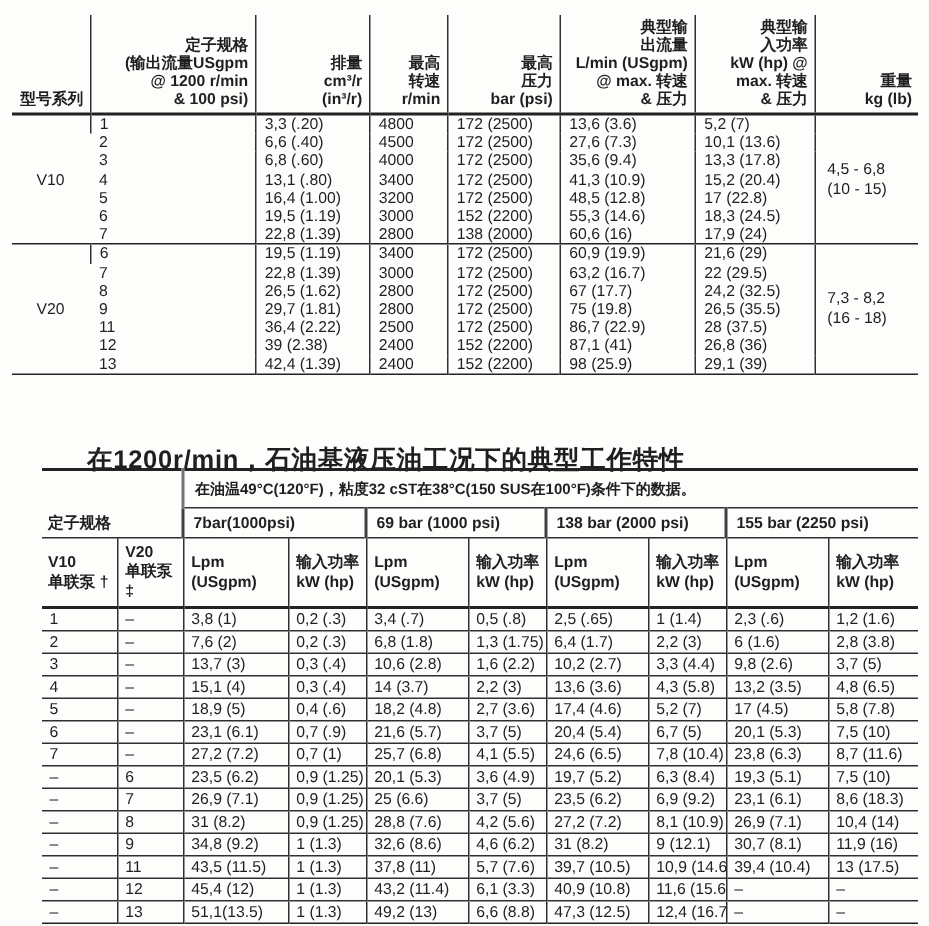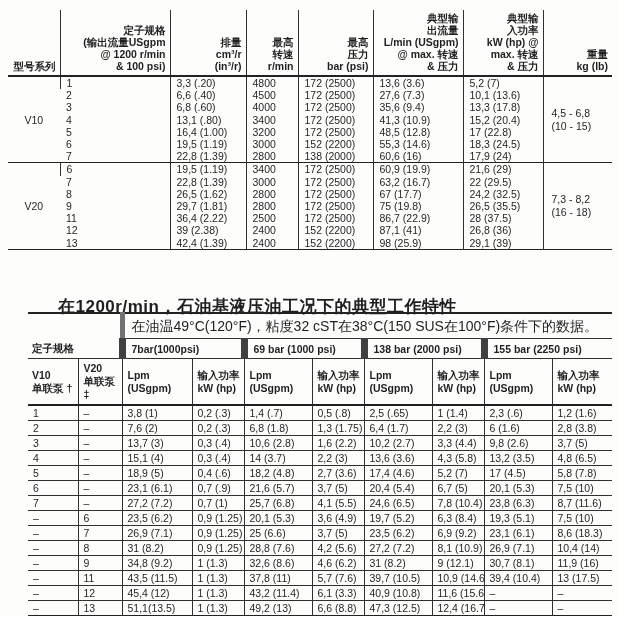--- a/index.html
+++ b/index.html
@@ -42,30 +42,30 @@
 
   
   #perf-title{
     position:absolute;left:30px;top:295px;
     font-size:17px;font-weight:bold;letter-spacing:.5px;margin-left:28px;
   }
   #perf-table{position:absolute;left:28px;top:312px;width:584px;border-top:2px solid #222;border-bottom:1.5px solid #222;}
   #perf-table th{font-weight:bold;text-align:left;white-space:pre-line;}
   #perf-table .blank-cell{border:none;}
   #perf-table .cond-cell{
-    border-left:5px solid #737373;border-bottom:1px solid #303030;
-    font-size:14px;padding:5px 6px 4px 7px;line-height:13px;height:15px;
-    font-weight:normal;white-space:nowrap;
+    border-left:2px solid #737373;border-bottom:1px solid #303030;
+    font-size:10px;padding:5px 6px 4px 7px;line-height:13px;height:15px;
+    font-weight:bold;white-space:nowrap;
   }
   #perf-table .stator-cell{
     border-bottom:1px solid #303030;vertical-align:bottom;
     padding:0 0 2px 4px;height:15px;
   }
   #perf-table .pgroup-cell{
-    border-left:7px solid #404040;border-bottom:1px solid #303030;
+    border-left:2px solid #404040;border-bottom:1px solid #303030;
     padding:2px 0 2px 6px;height:15px;white-space:nowrap;
   }
   #perf-table .sub-cell{
     border-left:1px solid #303030;border-bottom:2px solid #222;
     vertical-align:middle;padding:3px 0 3px 5px;line-height:13px;height:34px;
   }
   #perf-table .sub-cell.first{border-left:none;padding-left:4px;}
   #perf-table tbody td{
     line-height:14px;height:14px;padding:0 0 0 5px;white-space:nowrap;
     border-left:1px solid #303030;border-top:1px solid #303030;
@@ -290,21 +290,21 @@
         <th class="sub-cell">输入功率
 kW (hp)</th>
       </tr>
     </thead>
     <tbody>
         <tr>
           <td class="data-cell">1</td>
           <td class="data-cell">–</td>
           <td class="data-cell">3,8 (1)</td>
           <td class="data-cell">0,2 (.3)</td>
-          <td class="data-cell">1,4 (.7)</td>
+          <td class="data-cell">3,4 (.7)</td>
           <td class="data-cell">0,5 (.8)</td>
           <td class="data-cell">2,5 (.65)</td>
           <td class="data-cell">1 (1.4)</td>
           <td class="data-cell">2,3 (.6)</td>
           <td class="data-cell">1,2 (1.6)</td>
         </tr>
         <tr>
           <td class="data-cell">2</td>
           <td class="data-cell">–</td>
           <td class="data-cell">7,6 (2)</td>

